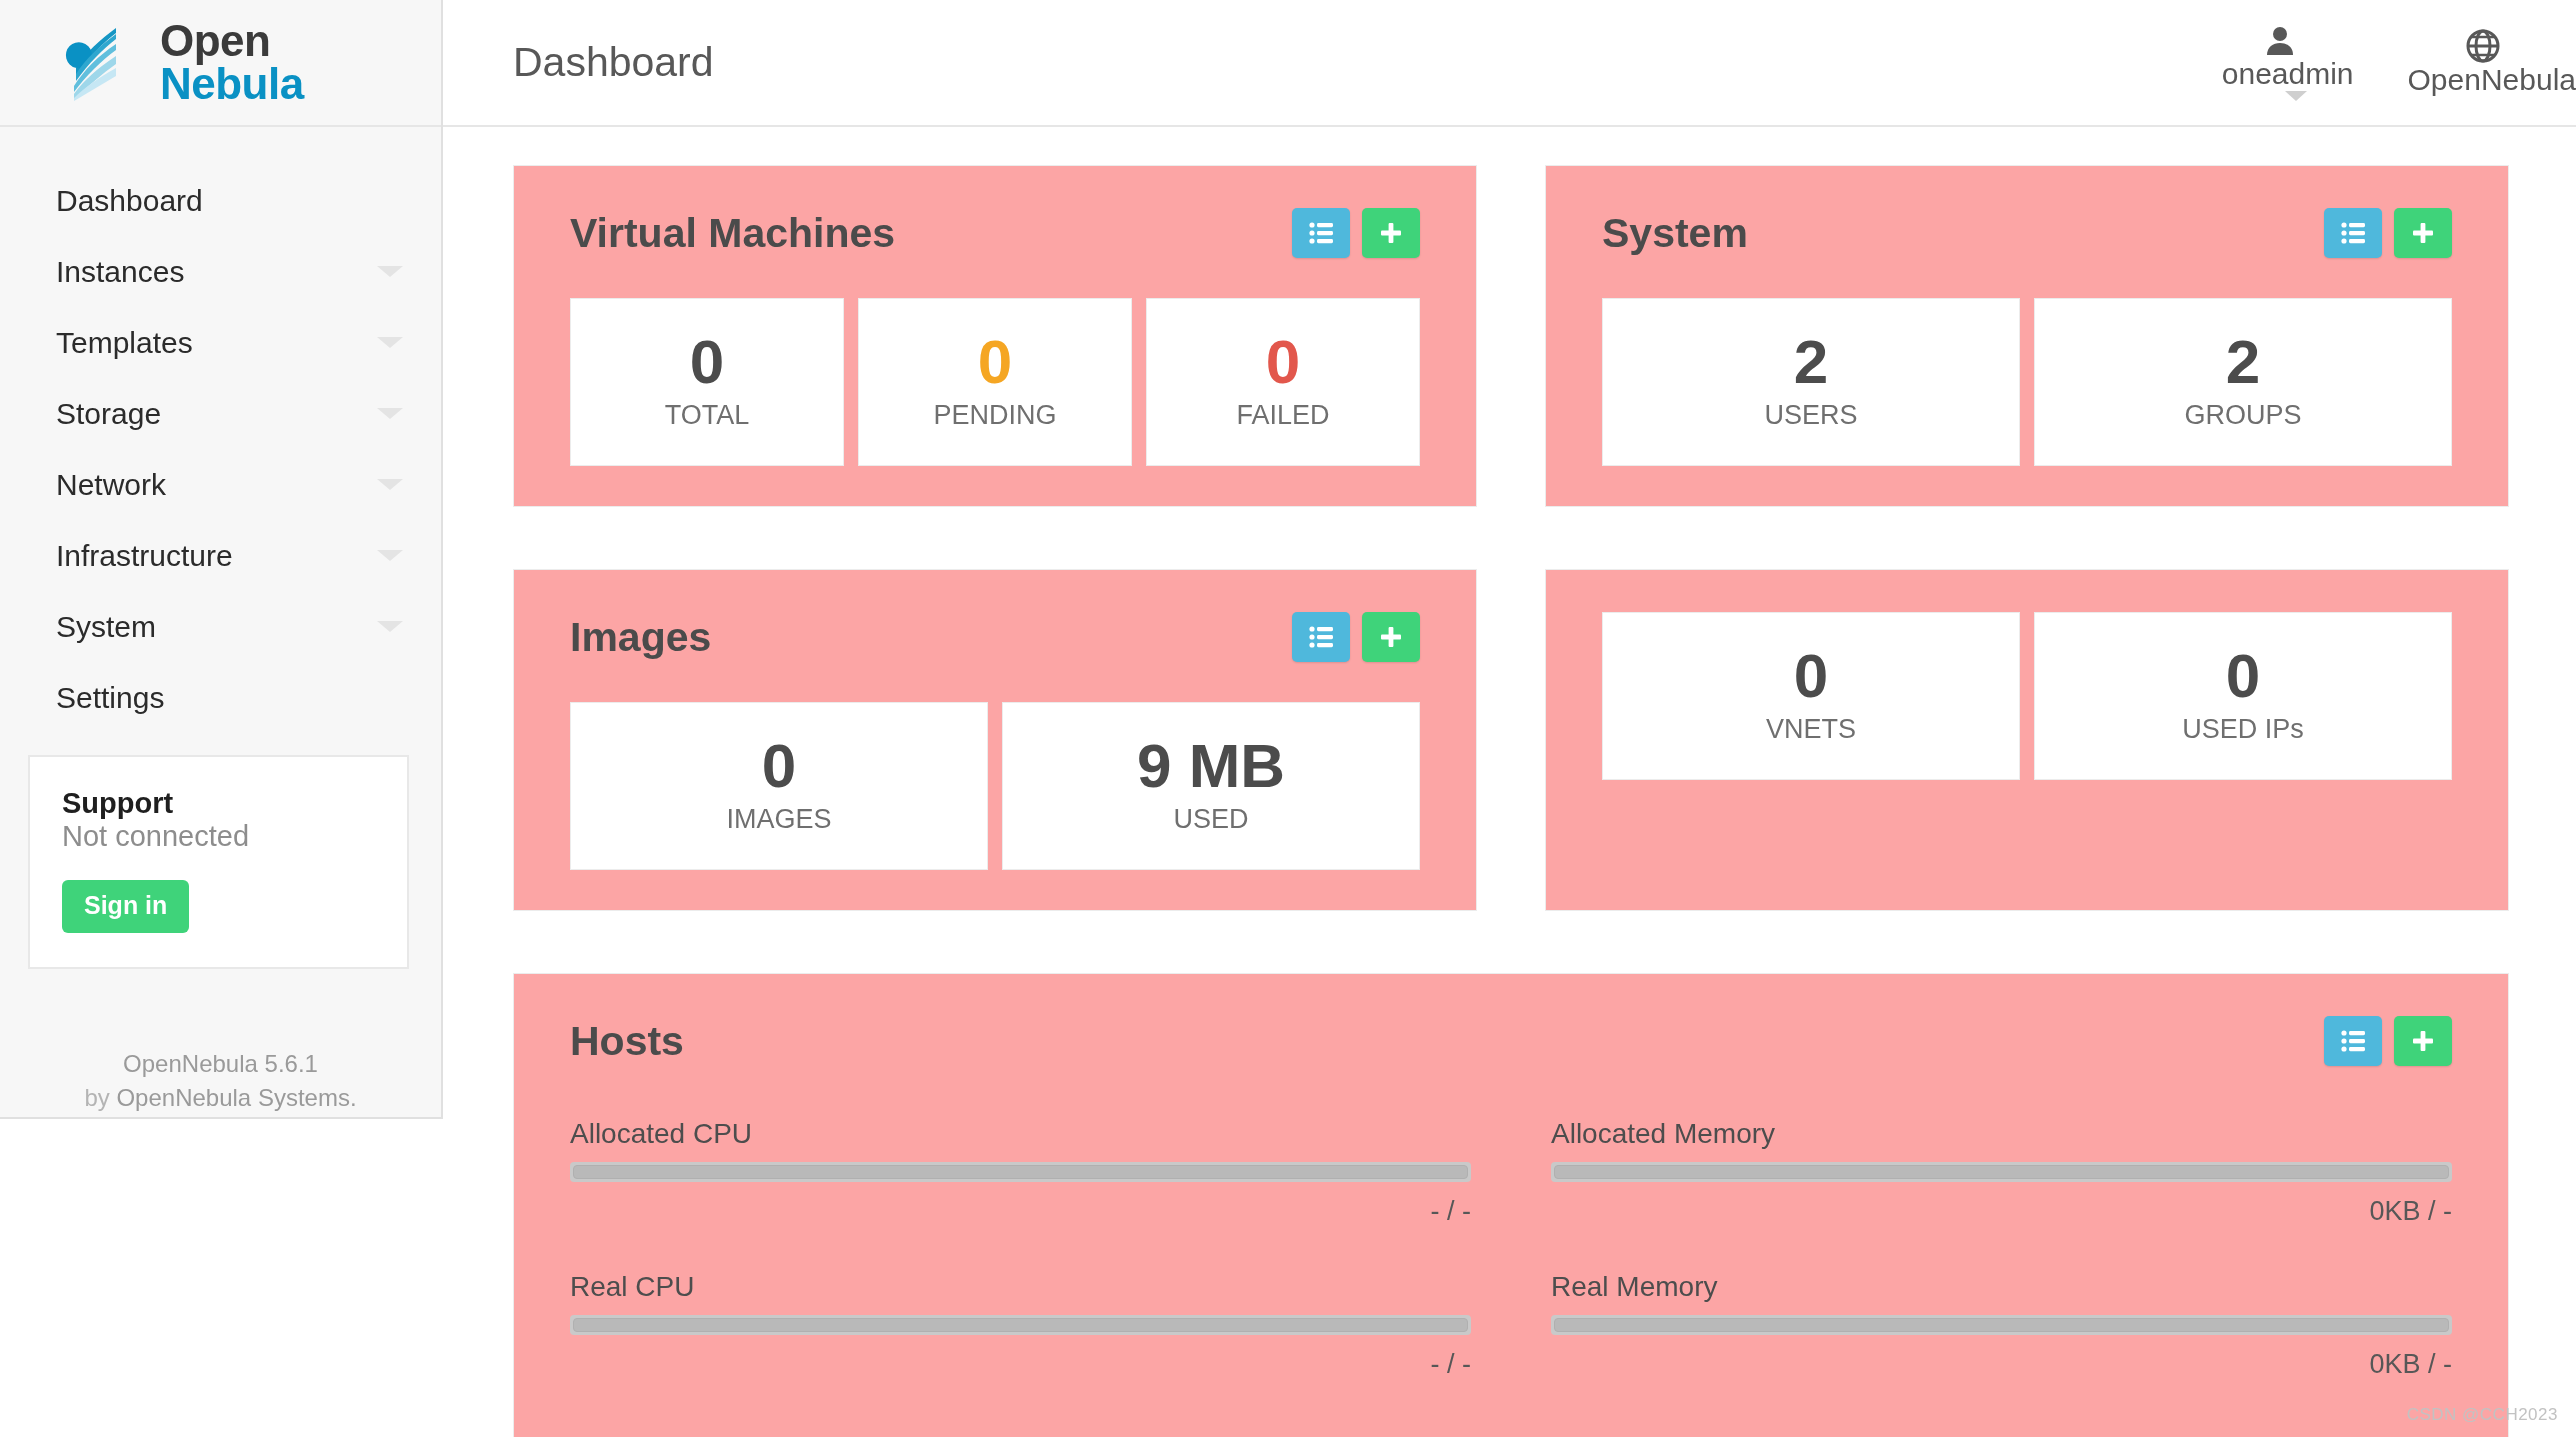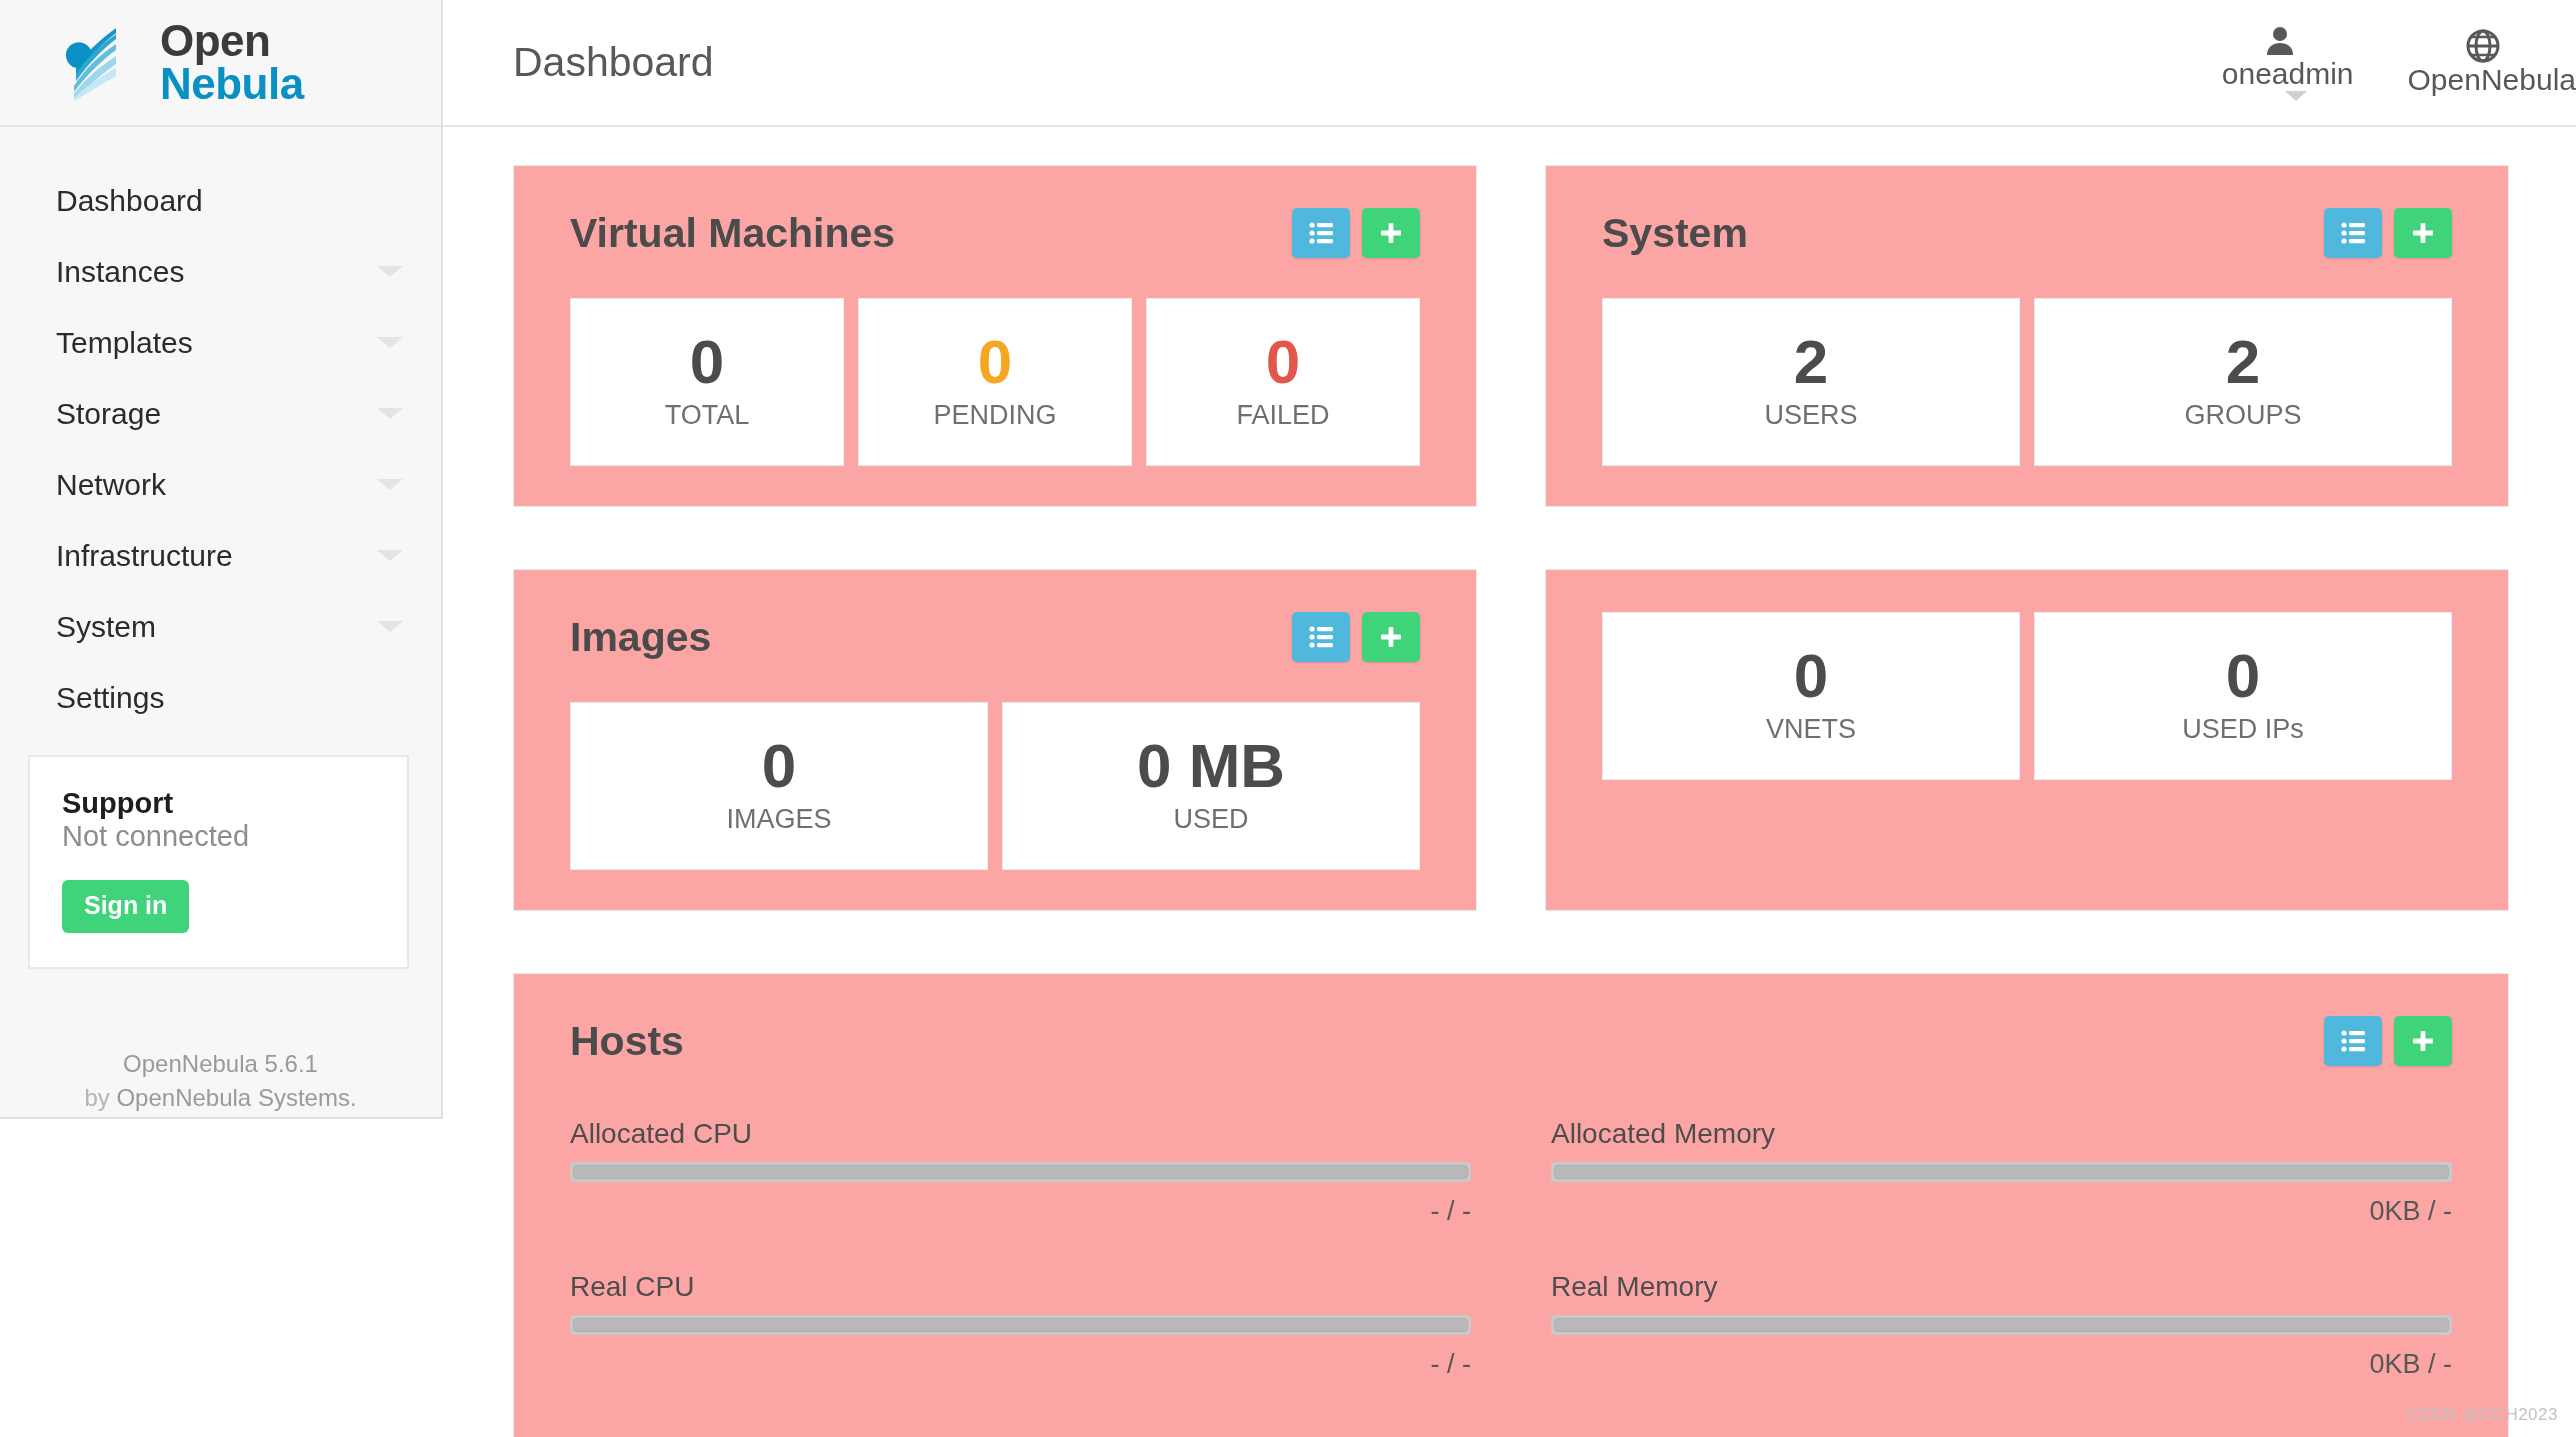--- a/index.html
+++ b/index.html
@@ -360,21 +360,21 @@
                 </svg>
               </button>
             </div>
           </div>
           <div class="stats">
             <div class="stat">
               <div class="stat-value">0</div>
               <div class="stat-label">IMAGES</div>
             </div>
             <div class="stat">
-              <div class="stat-value">0 MB</div>
+              <div class="stat-value">9 MB</div>
               <div class="stat-label">USED</div>
             </div>
           </div>
         </div>
 
         <div class="card half">
           <div class="stats">
             <div class="stat">
               <div class="stat-value">0</div>
               <div class="stat-label">VNETS</div>

